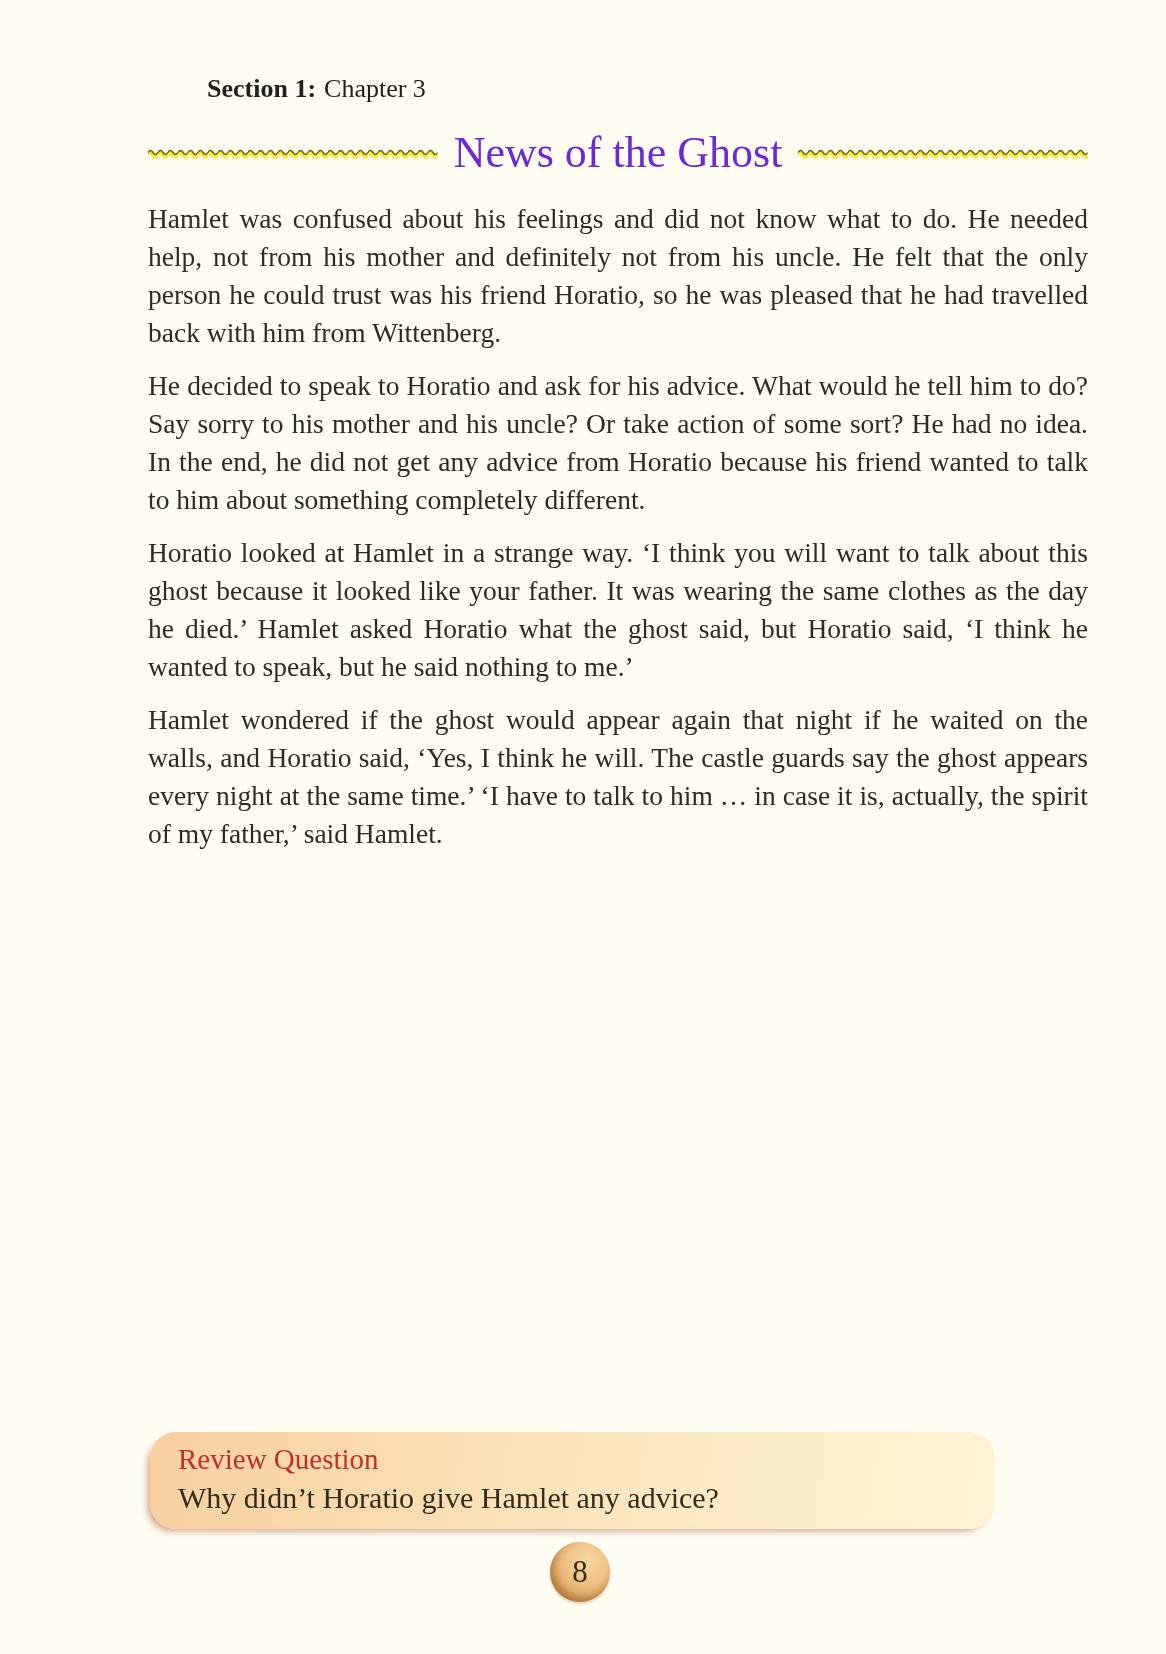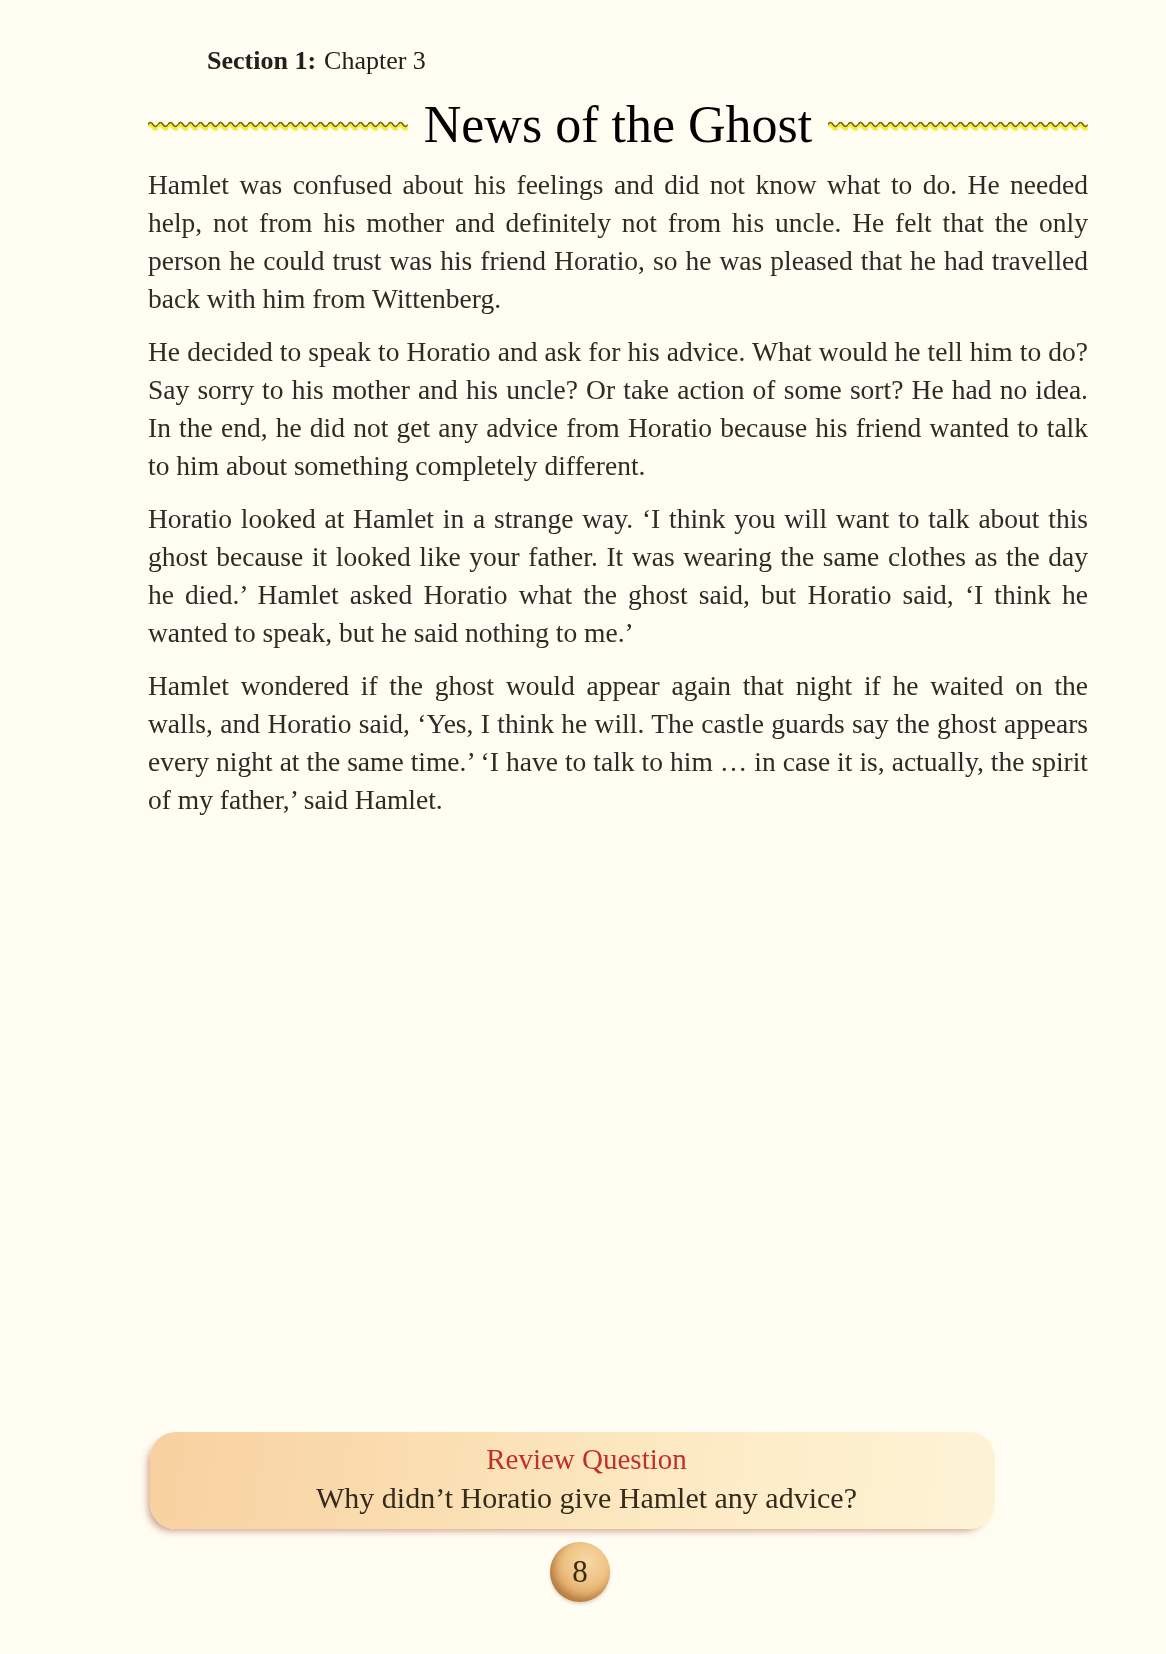--- a/index.html
+++ b/index.html
@@ -5,60 +5,59 @@
   html,body{margin:0;padding:0;}
   .page{
     position:relative;
     width:1166px;height:1654px;
     background:#fffcf1;
     font-family:"Liberation Serif","DejaVu Serif",serif;
     color:#2e2b26;
     overflow:hidden;
   }
   .chapter-header{
-    padding-top:46px;
+    padding-top:74px;
     margin-left:207px;
     font-size:26px;
     color:#22201c;
   }
   .chapter-header .section{font-weight:bold;}
   .chapter-header .chapter{font-weight:normal;margin-left:8px;}
   .title-row{
     display:flex;
     align-items:center;
     margin:22px 78px 0 148px;
     height:54px;
   }
   .title-row .squiggle{flex:1 1 auto;height:13px;min-width:40px;}
   .page-title{
-    font-size:52px;
+    font-size:44px;
     line-height:1;
     font-weight:normal;
-    color:#000000;
+    color:#6d28d9;
     margin:12px;
     padding:0 4px;
     white-space:nowrap;
   }
   .body-text{
-    margin:14px 78px 0 148px;
+    margin:20px 78px 0 148px;
     font-size:27.5px;
     line-height:38px;
     text-align:justify;
   }
   .body-text p{margin:0 0 15px 0;}
   .review-box{
     position:absolute;
     left:150px;top:1432px;
     width:845px;height:97px;
     border-radius:26px;
     background:linear-gradient(100deg,#f8d09f 0%,#fbe3b9 45%,#fdeeca 75%,#fdf3d6 100%);
     box-shadow:-5px 5px 7px -3px rgba(148,48,22,0.45);
     box-sizing:border-box;
     padding:11px 0 0 28px;
-    text-align:center;
   }
   .review-heading{
     font-size:29px;
     color:#c0312a;
     line-height:1.15;
   }
   .review-question{
     font-size:30px;
     color:#352b1c;
     margin-top:5px;

